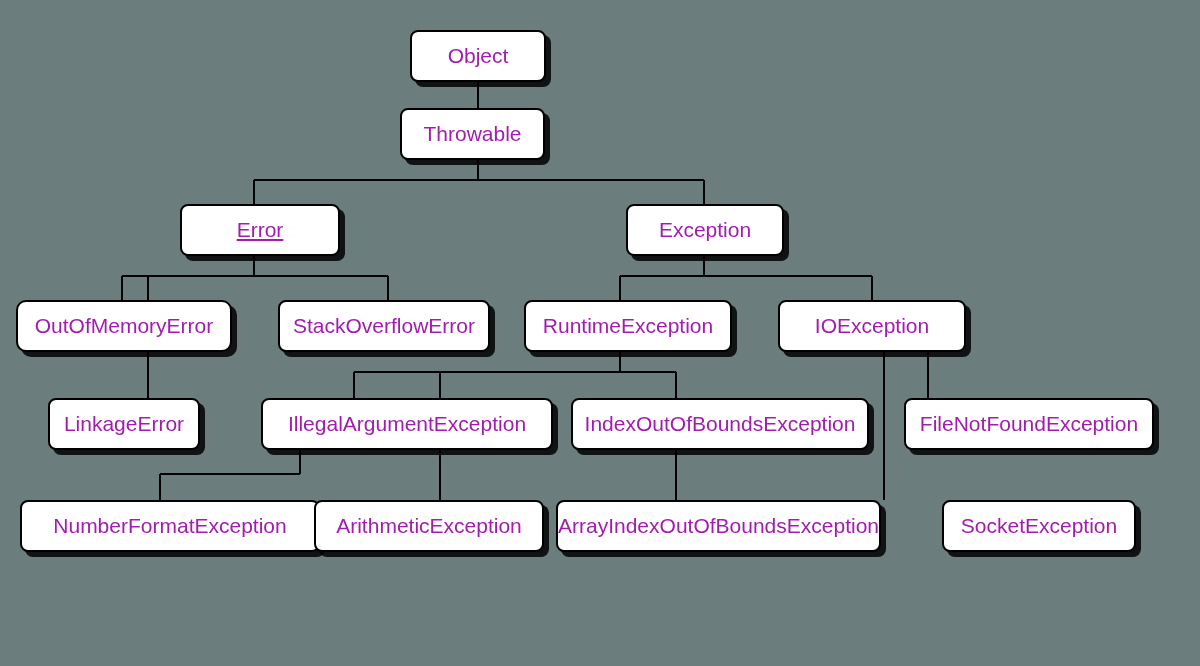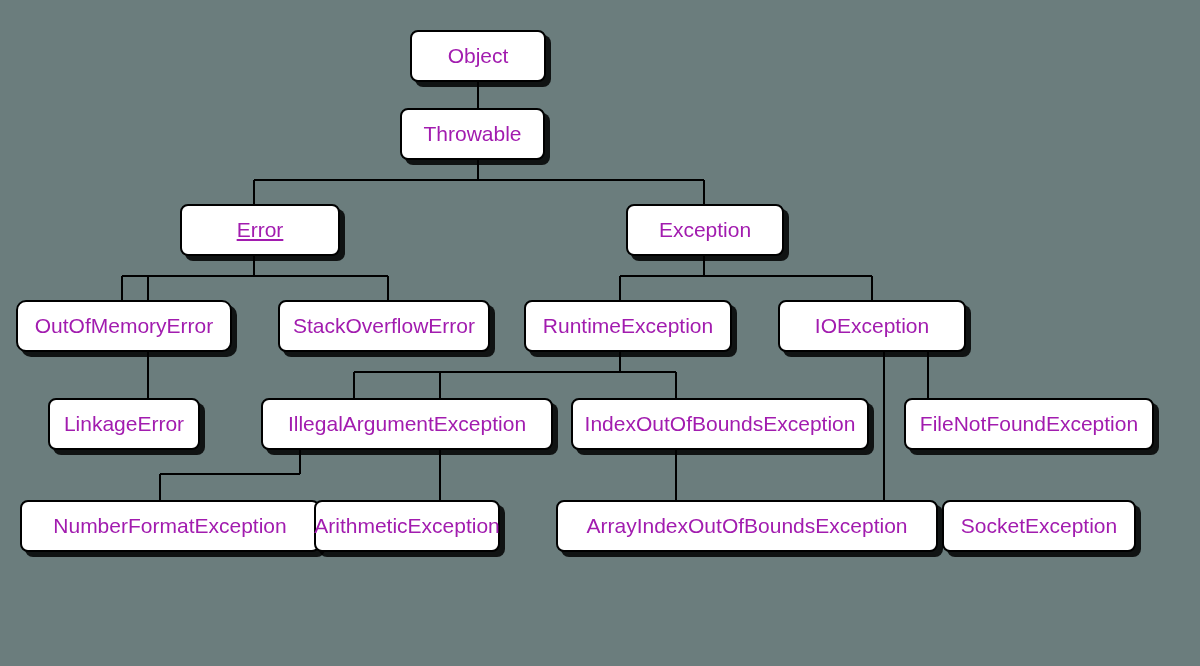--- a/index.html
+++ b/index.html
@@ -91,15 +91,15 @@
 <div class="node" style="left:278px; top:300px; width:212px;">StackOverflowError</div>
 <div class="node" style="left:524px; top:300px; width:208px;">RuntimeException</div>
 <div class="node" style="left:778px; top:300px; width:188px;">IOException</div>
 
 <div class="node" style="left:48px; top:398px; width:152px;">LinkageError</div>
 <div class="node" style="left:229px; top:398px; width:292px;margin-left:32px;">IllegalArgumentException</div>
 <div class="node" style="left:530px; top:398px; width:298px;margin-left:41px;">IndexOutOfBoundsException</div>
 <div class="node" style="left:904px; top:398px; width:250px;">FileNotFoundException</div>
 
 <div class="node" style="left:20px; top:500px; width:300px;">NumberFormatException</div>
-<div class="node" style="left:314px; top:500px; width:186px;">ArithmeticException</div>
-<div class="node" style="left:556px; top:500px; width:382px;">ArrayIndexOutOfBoundsException</div>
+<div class="node" style="left:314px; top:500px; width:230px;">ArithmeticException</div>
+<div class="node" style="left:556px; top:500px; width:325px;">ArrayIndexOutOfBoundsException</div>
 <div class="node" style="left:942px; top:500px; width:194px;">SocketException</div>
 
 </body></html>

